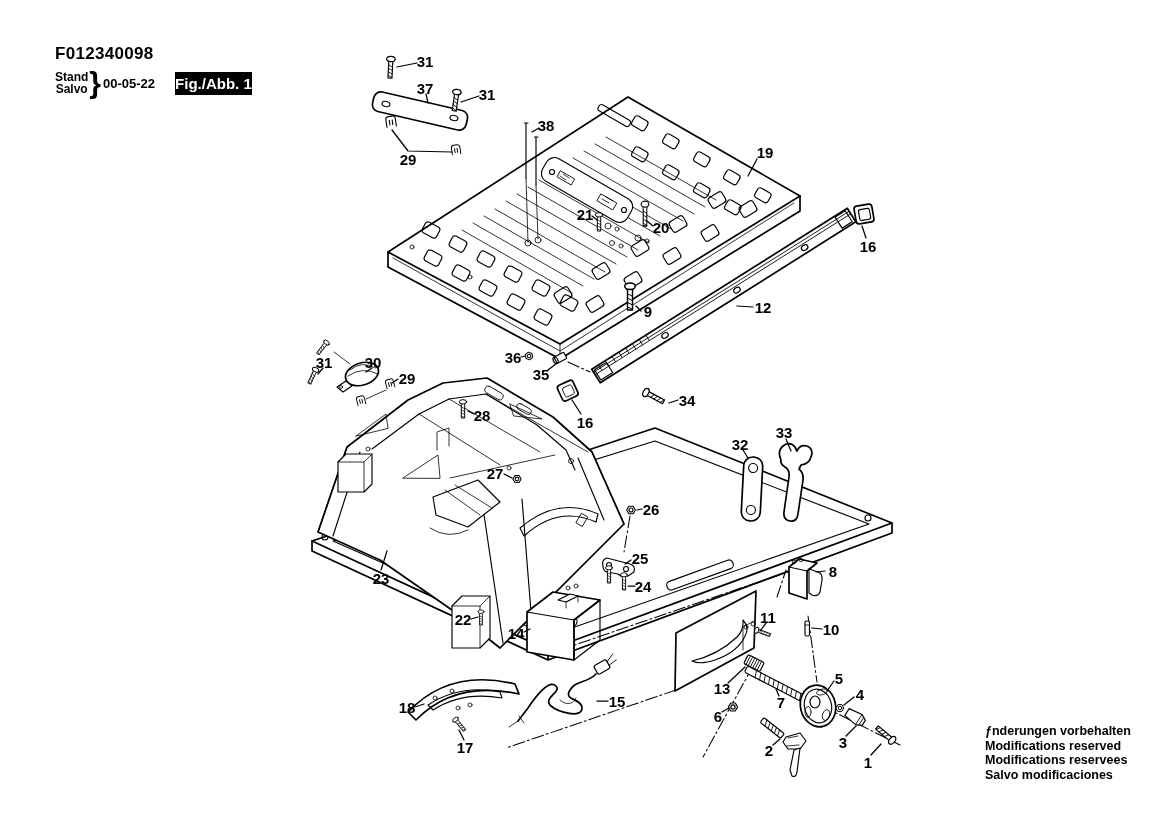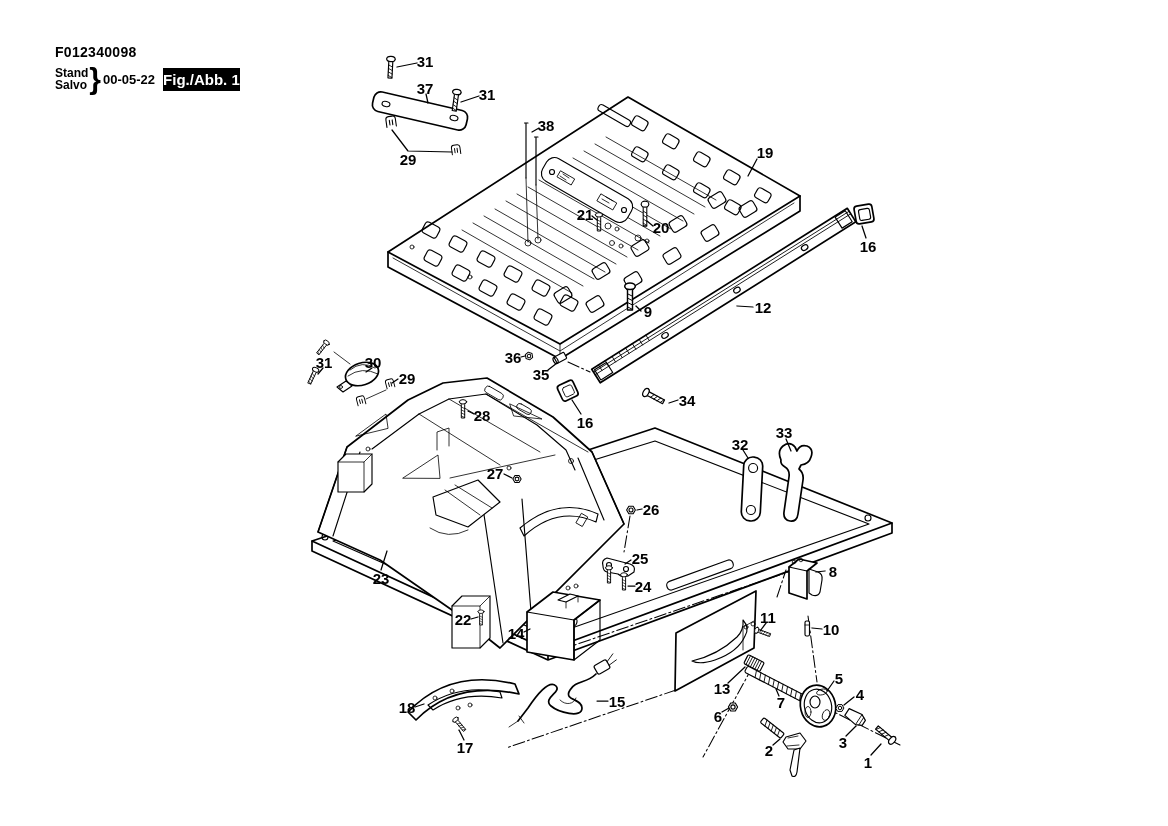--- a/index.html
+++ b/index.html
@@ -1,23 +1,23 @@
 <!DOCTYPE html>
 <html><head>
 <meta charset="utf-8">
 <style>
   html,body{margin:0;padding:0;background:#fff;}
   .canvas{position:relative;width:1168px;height:826px;background:#fff;overflow:hidden;
           font-family:"Liberation Sans",sans-serif;color:#000;}
   .hdr{position:absolute;left:55px;top:44px;}
-  .code{font-size:14px;font-weight:bold;letter-spacing:.3px;}
+  .code{font-size:17px;font-weight:bold;letter-spacing:.3px;}
   .issue-row{display:flex;align-items:center;margin-top:6px;}
-  .stack{display:flex;flex-direction:column;font-size:12px;font-weight:bold;line-height:12px;}
+  .stack{display:flex;flex-direction:column;font-size:12px;font-weight:bold;line-height:12px;align-items:center;}
   .brace{font-size:30px;font-weight:bold;margin:0 2px 0 1px;line-height:26px;}
-  .date{font-size:13px;font-weight:bold;margin-right:8px;}
+  .date{font-size:13px;font-weight:bold;margin-right:20px;}
   .figbox{background:#000;color:#fff;font-size:15px;font-weight:bold;padding:3px 0;}
   .ftr{position:absolute;left:985px;top:724px;font-size:12.5px;font-weight:bold;line-height:14.5px;}
   svg{position:absolute;left:0;top:0;}
   svg path,svg rect,svg ellipse,svg circle,svg line,svg polyline{fill:none;stroke:#000;stroke-width:1.15px;stroke-linecap:round;stroke-linejoin:round;}
   .o{stroke-width:1.7px;}
   .f{stroke-width:.8px;}
   .wf{fill:#fff;}
   .dd{stroke-width:1.05px;stroke-dasharray:12 3 2 3;}
   .ld{stroke-width:1.25px;}
   .co-label{font:bold 15px "Liberation Sans",sans-serif;fill:#000;stroke:none;text-anchor:middle;dominant-baseline:central;}
@@ -33,20 +33,26 @@
       <div class="stack">
         <span>Stand</span>
         <span>Salvo</span>
       </div>
       <div class="brace">}</div>
       <div class="date">00-05-22</div>
       <div class="figbox">Fig./Abb. 1</div>
     </div>
   </div>
 
+  <div class="ftr">
+    <div>ƒnderungen vorbehalten</div>
+    <div>Modifications reserved</div>
+    <div>Modifications reservees</div>
+    <div>Salvo modificaciones</div>
+  </div>
 
   <svg id="art" width="1168" height="826" viewBox="0 0 1168 826">
     <defs>
       <g id="sym-screw">
         <path class="wf" d="M-4.2,1 L-2,4 L-2,20 L2,20 L2,4 L4.2,1 Z"></path>
         <ellipse class="wf" cx="0" cy="1" rx="4.2" ry="2.6"></ellipse>
         <path class="f" d="M-2,7 L2,9 M-2,10.5 L2,12.5 M-2,14 L2,16 M-2,17.5 L2,19.5"></path>
       </g>
       <g id="sym-nut">
         <path class="wf" d="M-4.6,0 L-2.3,-4 L2.3,-4 L4.6,0 L2.3,4 L-2.3,4 Z"></path>

